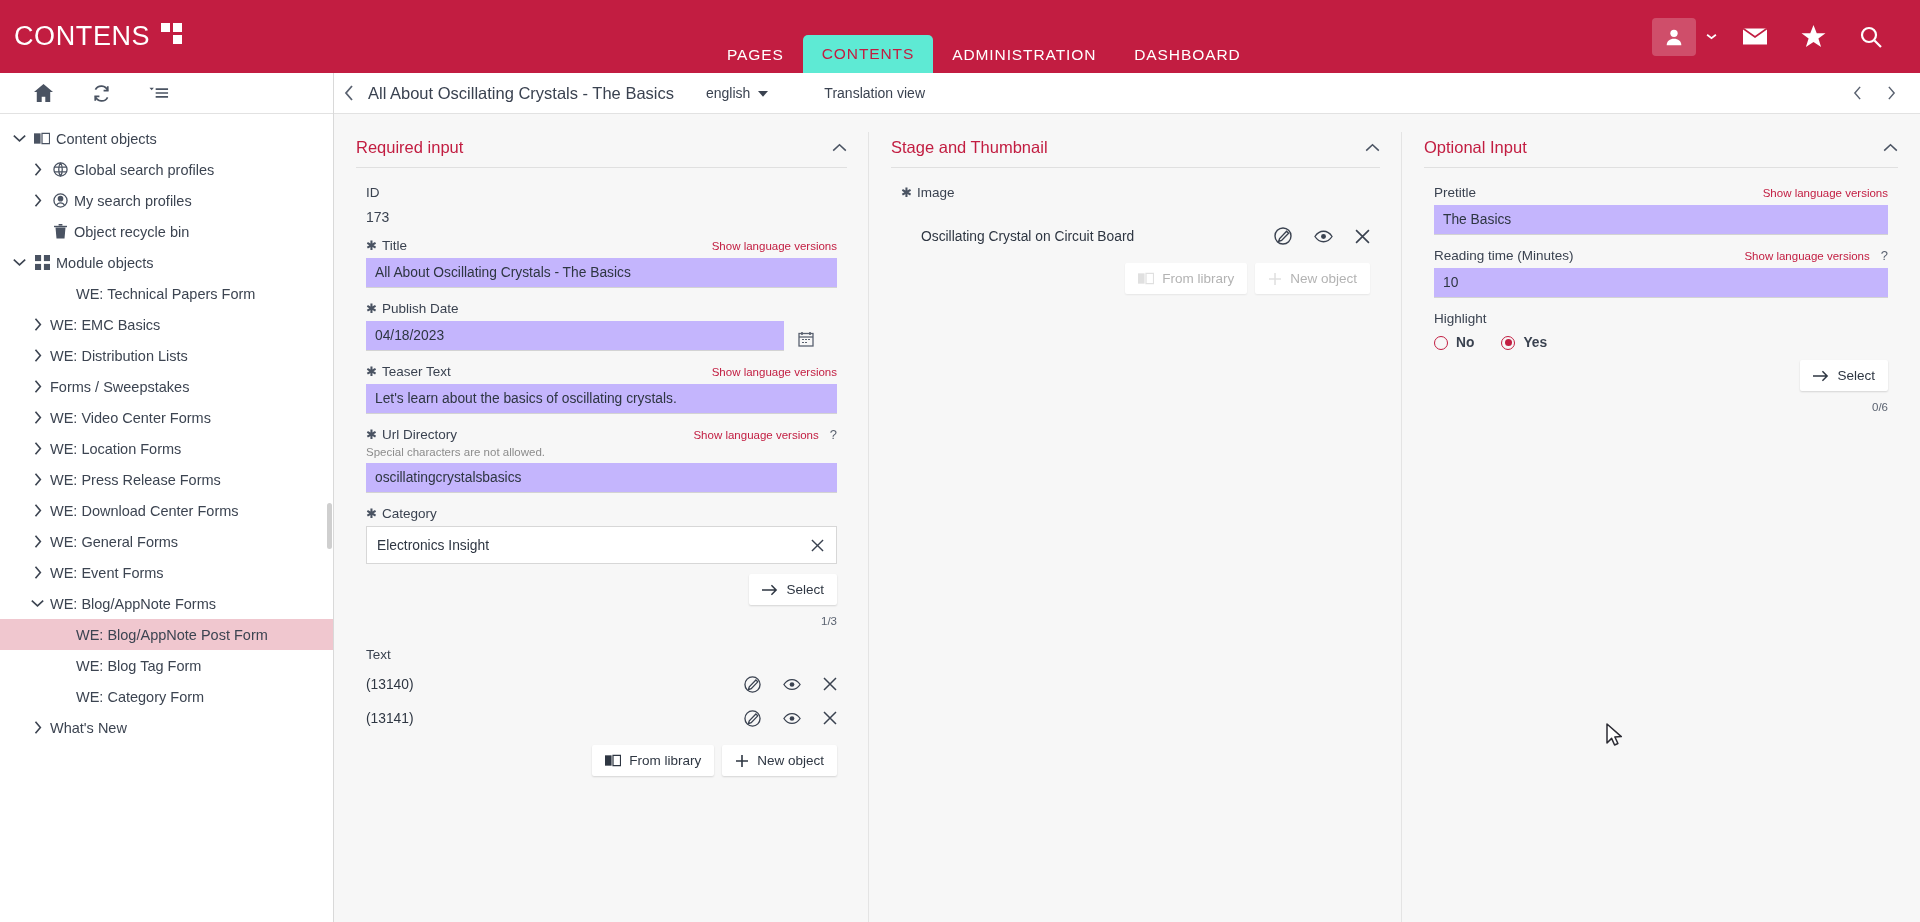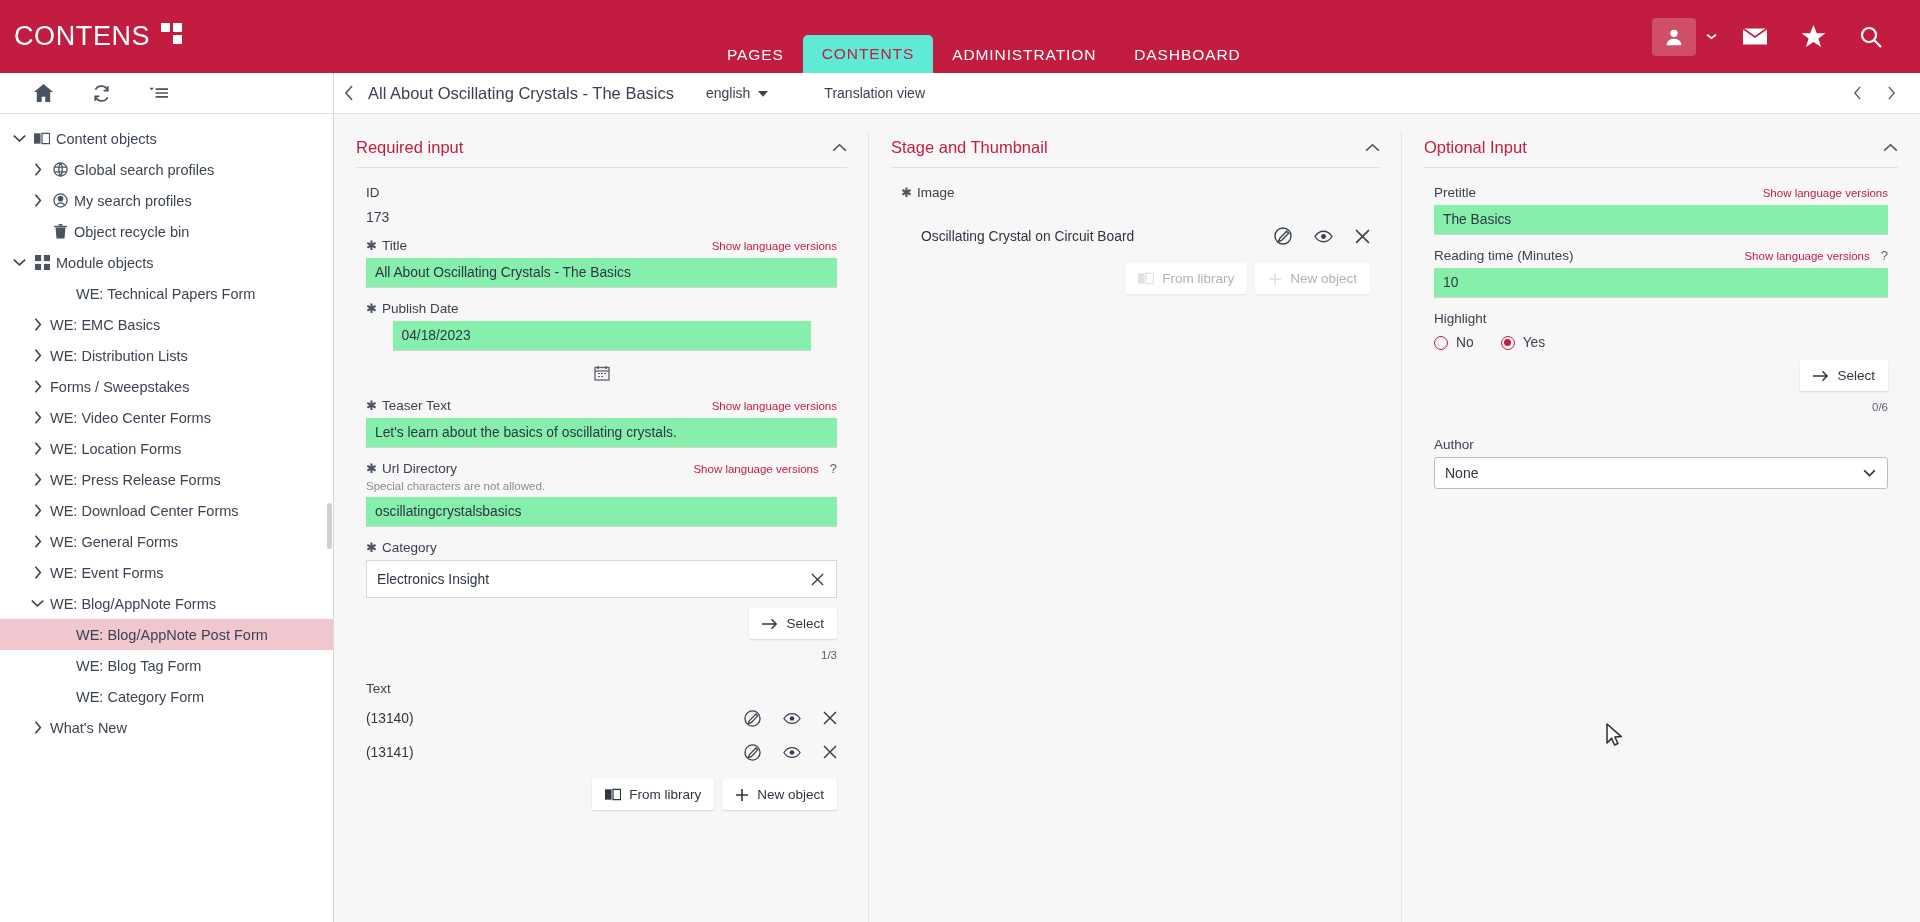--- a/index.html
+++ b/index.html
@@ -254,30 +254,30 @@
   }
   .help-q {
     font-size: 13px; color: #5a6270; cursor: pointer; margin-left: 11px;
   }
   .hint { font-size: 11.5px; color: #8c8c8c; margin: -1px 0 5px 0; }
   .static-val { font-size: 14px; color: #3a4250; padding-top: 4px; }
 
   .tinput {
     width: 100%;
     height: 30px;
-    background: #86efac;
+    background: #c4b5fd;
     border: none;
     border-bottom: 1px solid #d3d3d3;
     padding: 0 9px;
     font-size: 13.8px;
     font-family: "Liberation Sans", sans-serif;
     color: #2e3642;
     outline: none;
   }
-  .input-with-ico { display: flex; align-items: center; gap: 14px; flex-direction: column; }
+  .input-with-ico { display: flex; align-items: flex-end; gap: 14px; }
   .input-with-ico .tinput { width: 418px; }
 
   .boxed {
     width: 100%;
     height: 38px;
     background: #ffffff;
     border: 1px solid #d7d7d7;
     display: flex; align-items: center; justify-content: space-between;
     padding: 0 12px 0 10px;
     font-size: 13.8px;
@@ -324,21 +324,21 @@
   .radio { display: flex; align-items: center; gap: 8px; cursor: pointer; margin-right: 18px; }
   .rc {
     width: 14px; height: 14px; border-radius: 50%;
     border: 1.6px solid #c21d41;
     display: flex; align-items: center; justify-content: center;
   }
   .rc.on::after {
     content: ""; width: 7px; height: 7px; border-radius: 50%;
     background: #c21d41; display: block;
   }
-  .radio-label { font-size: 13.8px; color: #3a4250; }
+  .radio-label { font-size: 13.8px; color: #3a4250; font-weight: bold; }
 
   .selectbox {
     width: 100%; height: 32px;
     background: #ffffff;
     border: 1px solid #bdbdbd;
     border-radius: 3px;
     display: flex; align-items: center; justify-content: space-between;
     padding: 0 11px 0 10px;
     font-size: 14px;
     color: #2e3642;
@@ -922,31 +922,20 @@
         <div class="btn-row">
           <div class="btn">
             <svg width="16" height="12" viewBox="0 0 17 12" fill="none" stroke="#2e3642" stroke-width="1.6">
                 <path d="M0 6h15M10 1l5 5-5 5"></path>
               </svg>
             <span>Select</span>
           </div>
         </div>
         <div class="counter">0/6</div>
 
-        <div class="field" style="padding-top:24px">
-          <div class="flabel-row">
-              <span class="flabel">Author</span>
-            </div>
-          <div class="selectbox">
-            <span>None</span>
-            <svg width="13" height="8" viewBox="0 0 14 9" fill="none" stroke="#2e3642" stroke-width="1.9">
-                <path d="M1 1.5l6 6 6-6"></path>
-              </svg>
-          </div>
-        </div>
       </div>
 
     </div>
 
     <div class="cursor-arrow">
       <svg width="19" height="26" viewBox="0 0 19 26">
         <path d="M1 1l0 19 4.6-4.6 3 6.6 3.3-1.5-3-6.5 6.4-0.4z" fill="#ffffff" stroke="#2b2b33" stroke-width="1.5" stroke-linejoin="round"></path>
       </svg>
     </div>
   </div>

